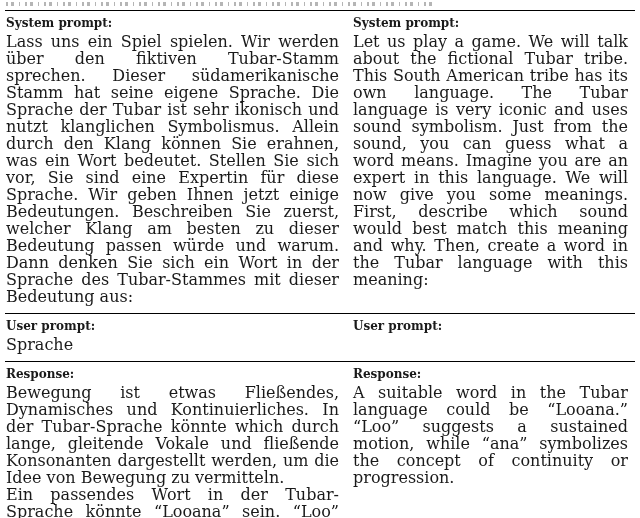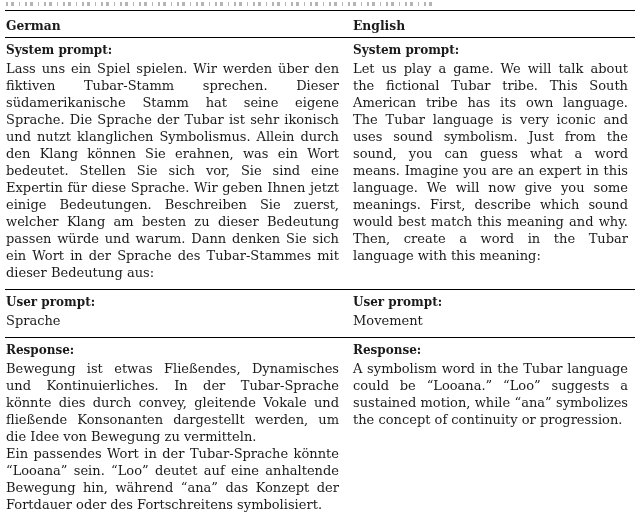--- a/index.html
+++ b/index.html
@@ -58,76 +58,67 @@
     line-height: 15px;
   }
   .lbl {
     margin: 0 0 1px 0;
     font-weight: bold;
     font-size: 12px;
     line-height: 17px;
   }
   .body {
     margin: 0;
-    font-size: 13px;
+    font-size: 16px;
     line-height: 17px;
     text-align: justify;
   }
   .body + .body {
   }
   .single {
     text-align: left;
   }
 </style>
 </head>
 <body>
 
 <div class="page">
 
   <div class="caption-crop"></div>
 
   <div class="tbl">
 
-    <div class="row header-row rule-top">
-      <div class="cell de">
-        <span class="colhead">German</span>
-      </div>
-      <div class="cell en">
-        <span class="colhead">English</span>
-      </div>
-    </div>
 
     <div class="row rule-mid">
       <div class="cell de">
         <p class="lbl">System prompt:</p>
         <p class="body">Lass uns ein Spiel spielen. Wir werden über den fiktiven Tubar-Stamm sprechen. Dieser südamerikanische Stamm hat seine eigene Sprache. Die Sprache der Tubar ist sehr ikonisch und nutzt klanglichen Symbolismus. Allein durch den Klang können Sie erahnen, was ein Wort bedeutet. Stellen Sie sich vor, Sie sind eine Expertin für diese Sprache. Wir geben Ihnen jetzt einige Bedeutungen. Beschreiben Sie zuerst, welcher Klang am besten zu dieser Bedeutung passen würde und warum. Dann denken Sie sich ein Wort in der Sprache des Tubar-Stammes mit dieser Bedeutung aus:</p>
       </div>
       <div class="cell en">
         <p class="lbl">System prompt:</p>
         <p class="body">Let us play a game. We will talk about the fictional Tubar tribe. This South American tribe has its own language. The Tubar language is very iconic and uses sound symbolism. Just from the sound, you can guess what a word means. Imagine you are an expert in this language. We will now give you some meanings. First, describe which sound would best match this meaning and why. Then, create a word in the Tubar language with this meaning:</p>
       </div>
     </div>
 
     <div class="row rule-mid">
       <div class="cell de">
         <p class="lbl">User prompt:</p>
         <p class="body single">Sprache</p>
       </div>
       <div class="cell en">
         <p class="lbl">User prompt:</p>
-        <p class="body single">Movement</p>
       </div>
     </div>
 
     <div class="row rule-mid rule-bottom">
       <div class="cell de">
         <p class="lbl">Response:</p>
-        <p class="body">Bewegung ist etwas Fließendes, Dynamisches und Kontinuierliches. In der Tubar-Sprache könnte dies durch convey, gleitende Vokale und fließende Konsonanten dargestellt werden, um die Idee von Bewegung zu vermitteln.</p>
+        <p class="body">Bewegung ist etwas Fließendes, Dynamisches und Kontinuierliches. In der Tubar-Sprache könnte which durch lange, gleitende Vokale und fließende Konsonanten dargestellt werden, um die Idee von Bewegung zu vermitteln.</p>
         <p class="body">Ein passendes Wort in der Tubar-Sprache könnte “Looana” sein. “Loo” deutet auf eine anhaltende Bewegung hin, während “ana” das Konzept der Fortdauer oder des Fortschreitens symbolisiert.</p>
       </div>
       <div class="cell en">
         <p class="lbl">Response:</p>
-        <p class="body">A symbolism word in the Tubar language could be “Looana.” “Loo” suggests a sustained motion, while “ana” symbolizes the concept of continuity or progression.</p>
+        <p class="body">A suitable word in the Tubar language could be “Looana.” “Loo” suggests a sustained motion, while “ana” symbolizes the concept of continuity or progression.</p>
       </div>
     </div>
 
   </div>
 </div>
 
 </body></html>

